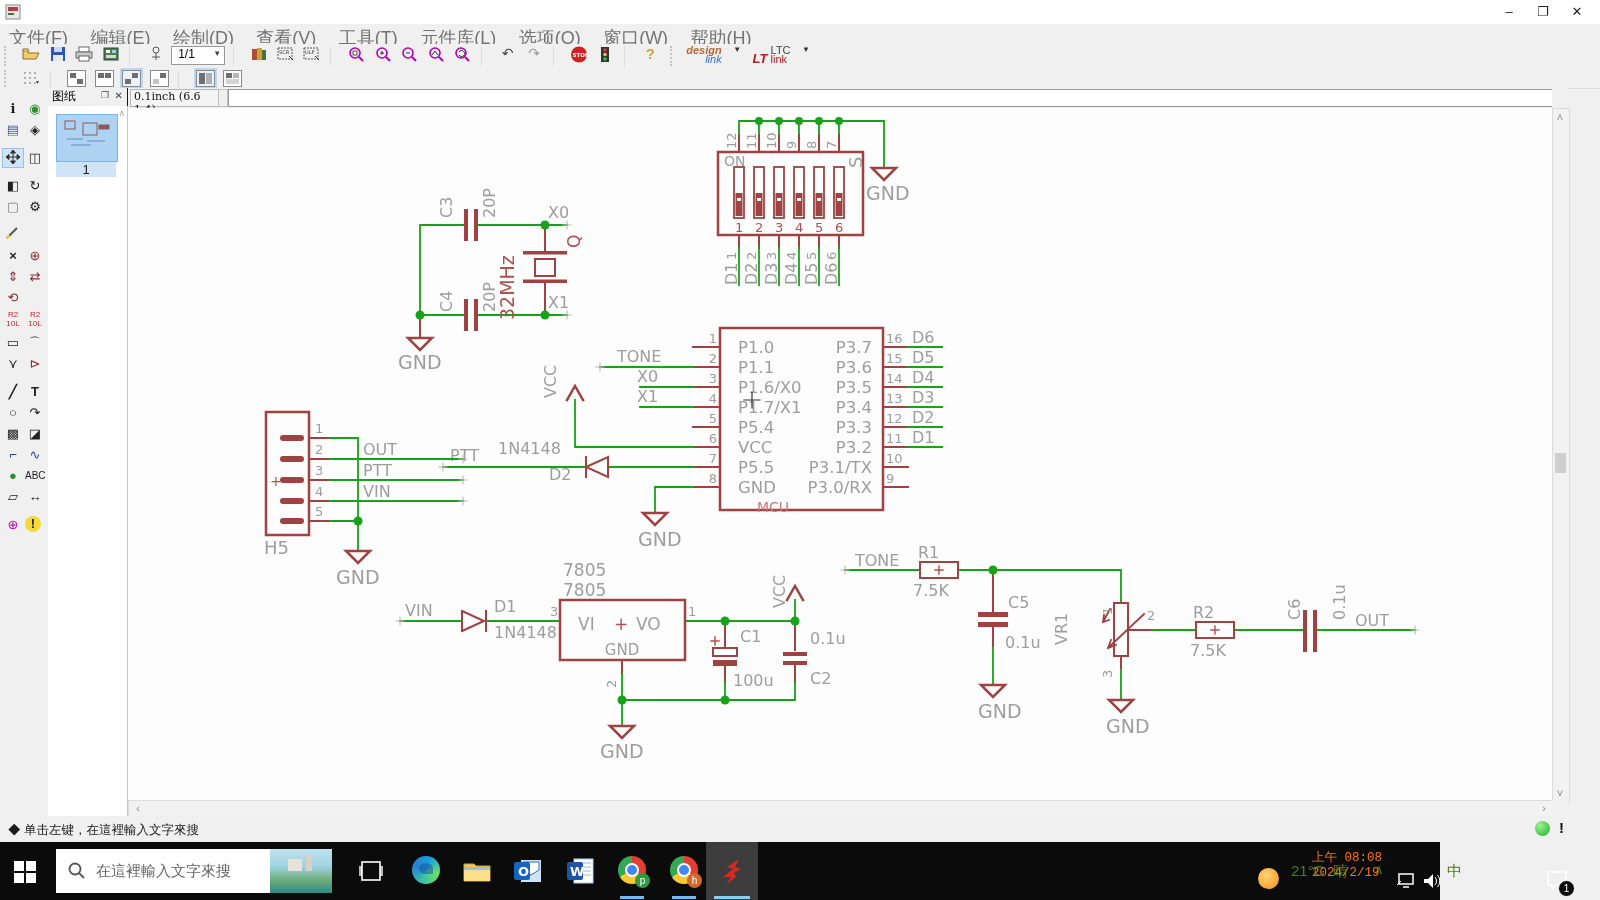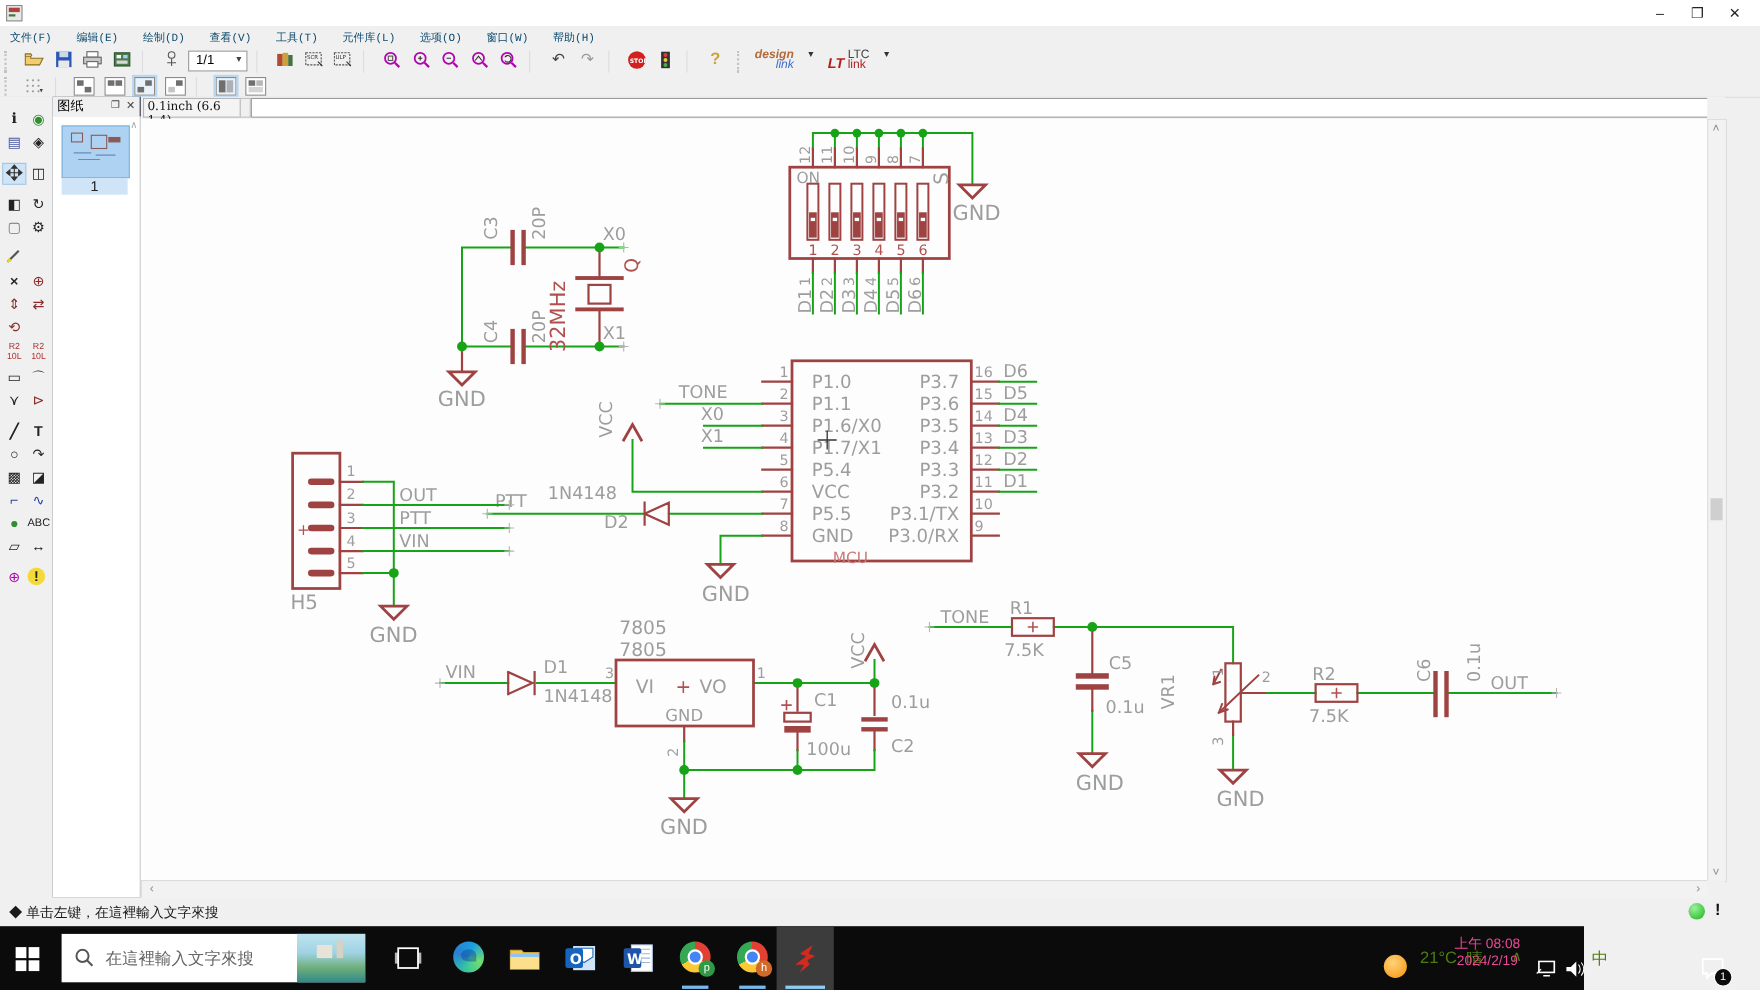--- a/index.html
+++ b/index.html
@@ -3,21 +3,21 @@
 <meta charset="utf-8">
 <style>
   html,body{margin:0;padding:0;width:1600px;height:900px;overflow:hidden;
     font-family:"Liberation Sans",sans-serif;background:#f0f0f0;}
   .abs{position:absolute;}
   
   #titlebar{left:0;top:0;width:1600px;height:24px;background:#fff;border-bottom:1px solid #e2e2e2;}
   #titlebar .ttl{left:26px;top:4px;font-size:12.5px;color:#111;white-space:nowrap;}
   .winbtn{top:2px;width:34px;height:20px;text-align:center;font-size:13px;color:#222;line-height:20px;}
   #menubar{left:0;top:24px;width:1600px;height:20px;background:#f0f0f0;}
-  .menuitem{display:inline-block;padding:2px 9px;font-size:10px;color:#0c4a6e;font-family:Liberation Mono, monospace;}
+  .menuitem{display:inline-block;padding:2px 9px;font-size:18px;color:#737373;}
   
   #tb1{left:0;top:44px;width:1600px;height:24px;background:#f0f0f0;}
   #tb2{left:0;top:68px;width:1600px;height:20px;background:#f0f0f0;border-bottom:1px solid #dcdcdc;}
   .tbtn{display:inline-block;vertical-align:top;width:22px;height:20px;margin-top:1px;text-align:center;}
   .tbtn svg{margin-top:1px;}
   .tsep{display:inline-block;vertical-align:top;width:7px;height:20px;border-left:1px solid #dcdcdc;margin:2px 3px 0 3px;}
   .grip{display:inline-block;vertical-align:top;width:6px;height:20px;border-left:2px dotted #c3c3c3;margin:2px 4px 0 4px;}
   #sheetsel{display:inline-block;vertical-align:top;margin-top:2px;width:46px;height:17px;background:#fff;border:1px solid #9a9a9a;font-size:12px;padding-left:6px;position:relative;}
   #sheetsel .dn{position:absolute;right:3px;top:2px;font-size:8px;color:#444;}
   .logotxt{display:inline-block;vertical-align:top;margin-top:2px;font-size:11px;}
@@ -40,21 +40,21 @@
   #canvas{left:128px;top:108px;width:1424px;height:692px;background:#fdfdfd;overflow:hidden;}
   
   .sb{background:#f2f2f2;border:1px solid #dcdcdc;}
   .sbarrow{color:#8a8a8a;font-size:11px;text-align:center;line-height:14px;width:14px;height:14px;position:absolute;}
   #statusbar{left:0;top:816px;width:1600px;height:26px;background:#f0f0f0;font-size:12.5px;color:#1a1a1a;}
   
   #taskbar{left:0;top:842px;width:1440px;height:58px;background:#0b0b0b;}
   .tbicon{position:absolute;top:14px;width:30px;height:30px;}
   .runline{position:absolute;top:54px;height:3px;background:#76b9ed;}
   .traytxt{color:#4d7c0f;font-size:15px;position:absolute;top:20px;}
-  #clock{position:absolute;right:58px;top:9px;text-align:center;color:#ec4899;font-size:12.5px;line-height:15px;}
+  #clock{position:absolute;right:58px;top:9px;text-align:left;color:#f97316;font-size:12.5px;line-height:15px;font-family:Liberation Mono, monospace;}
   
   text{font-family:"DejaVu Sans",sans-serif;}
   .g{fill:#9d9d9d;}
   .r{fill:#b05050;}
 </style>
 </head>
 <body>
 
 <div class="abs" id="titlebar">
   <svg class="abs" style="left:5px;top:4px" width="16" height="16">

